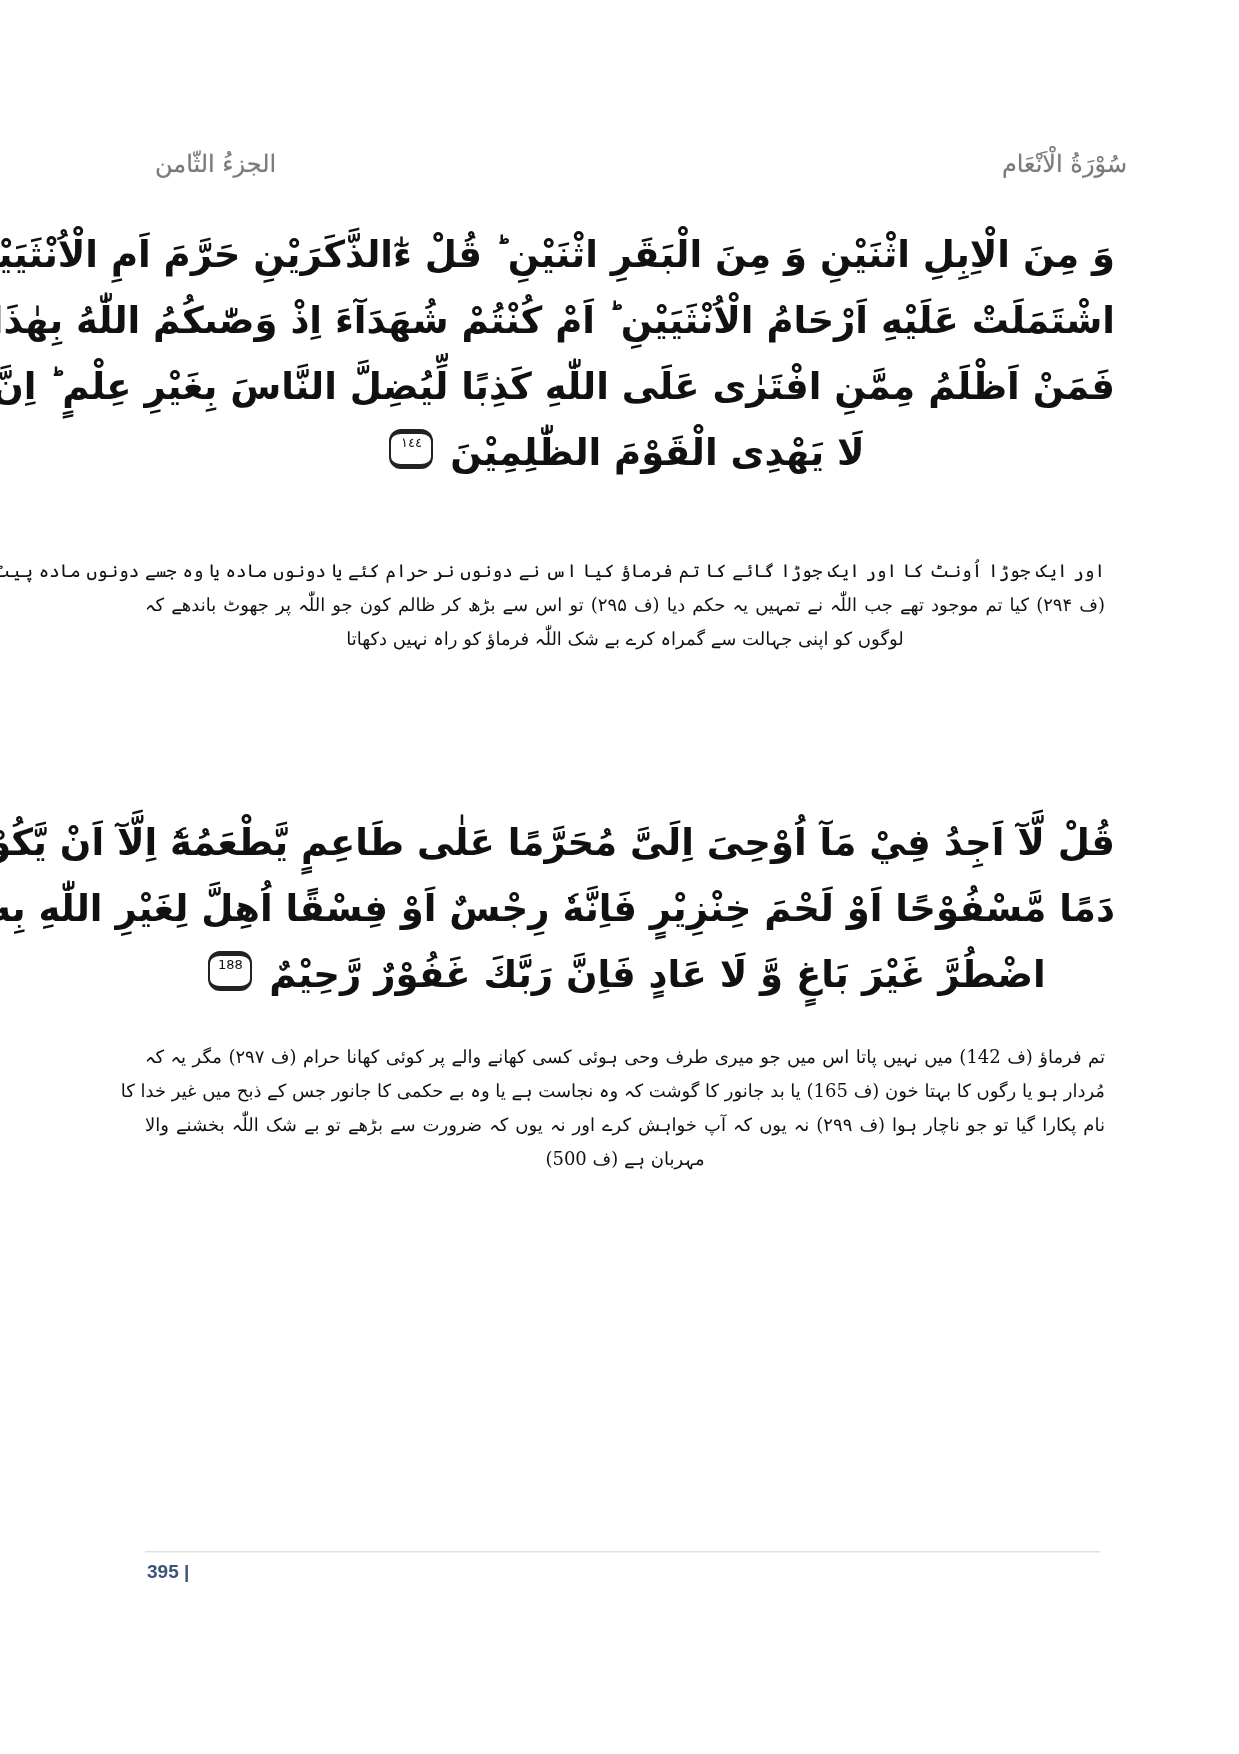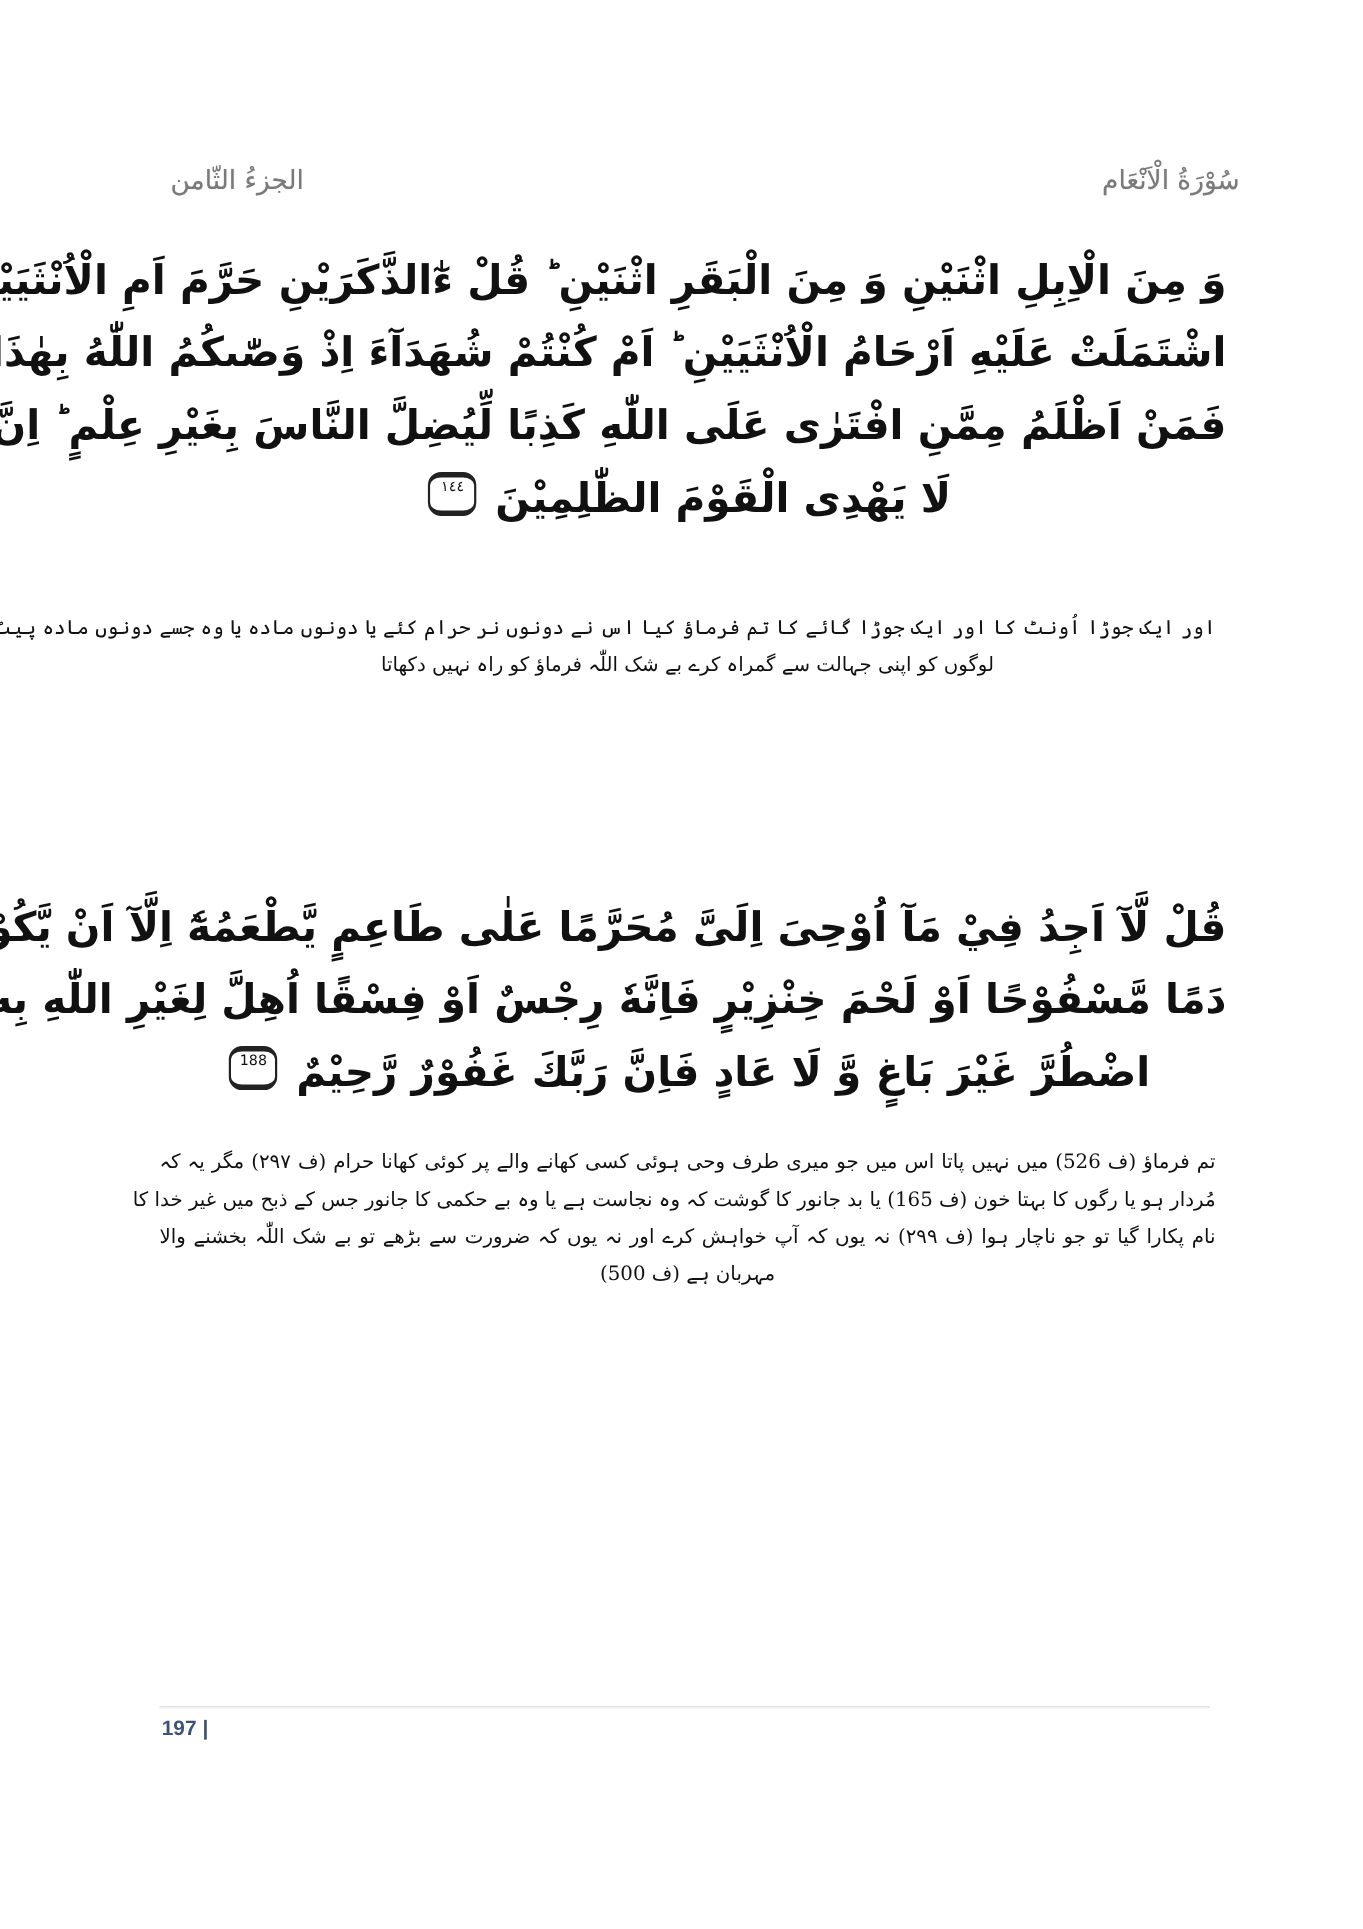--- a/index.html
+++ b/index.html
@@ -69,34 +69,35 @@
     <span class="ayah-line">اشْتَمَلَتْ عَلَيْهِ اَرْحَامُ الْاُنْثَيَيْنِ ؕ اَمْ كُنْتُمْ شُهَدَآءَ اِذْ وَصّٰىكُمُ اللّٰهُ بِهٰذَا ۚ</span>
     <span class="ayah-line">فَمَنْ اَظْلَمُ مِمَّنِ افْتَرٰى عَلَى اللّٰهِ كَذِبًا لِّيُضِلَّ النَّاسَ بِغَيْرِ عِلْمٍ ؕ اِنَّ اللّٰهَ</span>
     <span class="ayah-line center">
       <span>لَا يَهْدِى الْقَوْمَ الظّٰلِمِيْنَ</span>
       <span class="ayah-marker"><span>١٤٤</span></span>
     </span>
   </div>
 
   <div class="translation translation-1">
     <span class="tr-line justify">اور ایک جوڑا اُونٹ کا اور ایک جوڑا گائے کا تم فرماؤ کیا اس نے دونوں نر حرام کئے یا دونوں مادہ یا وہ جسے دونوں مادہ پیٹ میں لئے ہیں</span>
+    <span class="tr-line justify">(ف ۲۹۴) کیا تم موجود تھے جب اللّٰہ نے تمہیں یہ حکم دیا (ف ۲۹۵) تو اس سے بڑھ کر ظالم کون جو اللّٰہ پر جھوٹ باندھے کہ</span>
     <span class="tr-line">لوگوں کو اپنی جہالت سے گمراہ کرے بے شک اللّٰہ فرماؤ کو راہ نہیں دکھاتا</span>
   </div>
 
   <div class="ayah-block ayah-block-2">
     <span class="ayah-line">قُلْ لَّآ اَجِدُ فِيْ مَآ اُوْحِىَ اِلَىَّ مُحَرَّمًا عَلٰى طَاعِمٍ يَّطْعَمُهٗٓ اِلَّآ اَنْ يَّكُوْنَ مَيْتَةً اَوْ</span>
     <span class="ayah-line">دَمًا مَّسْفُوْحًا اَوْ لَحْمَ خِنْزِيْرٍ فَاِنَّهٗ رِجْسٌ اَوْ فِسْقًا اُهِلَّ لِغَيْرِ اللّٰهِ بِهٖ ۚ فَمَنِ</span>
     <span class="ayah-line center">
       <span>اضْطُرَّ غَيْرَ بَاغٍ وَّ لَا عَادٍ فَاِنَّ رَبَّكَ غَفُوْرٌ رَّحِيْمٌ</span>
       <span class="ayah-marker"><span>188</span></span>
     </span>
   </div>
 
   <div class="translation translation-2">
-    <span class="tr-line justify">تم فرماؤ (ف 526) میں نہیں پاتا اس میں جو میری طرف وحی ہوئی کسی کھانے والے پر کوئی کھانا حرام (ف ۲۹۷) مگر یہ کہ</span>
+    <span class="tr-line justify">تم فرماؤ (ف 142) میں نہیں پاتا اس میں جو میری طرف وحی ہوئی کسی کھانے والے پر کوئی کھانا حرام (ف ۲۹۷) مگر یہ کہ</span>
     <span class="tr-line justify">مُردار ہو یا رگوں کا بہتا خون (ف 165) یا بد جانور کا گوشت کہ وہ نجاست ہے یا وہ بے حکمی کا جانور جس کے ذبح میں غیر خدا کا</span>
     <span class="tr-line justify">نام پکارا گیا تو جو ناچار ہوا (ف ۲۹۹) نہ یوں کہ آپ خواہش کرے اور نہ یوں کہ ضرورت سے بڑھے تو بے شک اللّٰہ بخشنے والا</span>
     <span class="tr-line">مہربان ہے (ف 500)</span>
   </div>
 
   <div class="footer-rule"></div>
-  <div class="page-number">197 |</div>
+  <div class="page-number">395 |</div>
 </div>
 
 </body></html>

